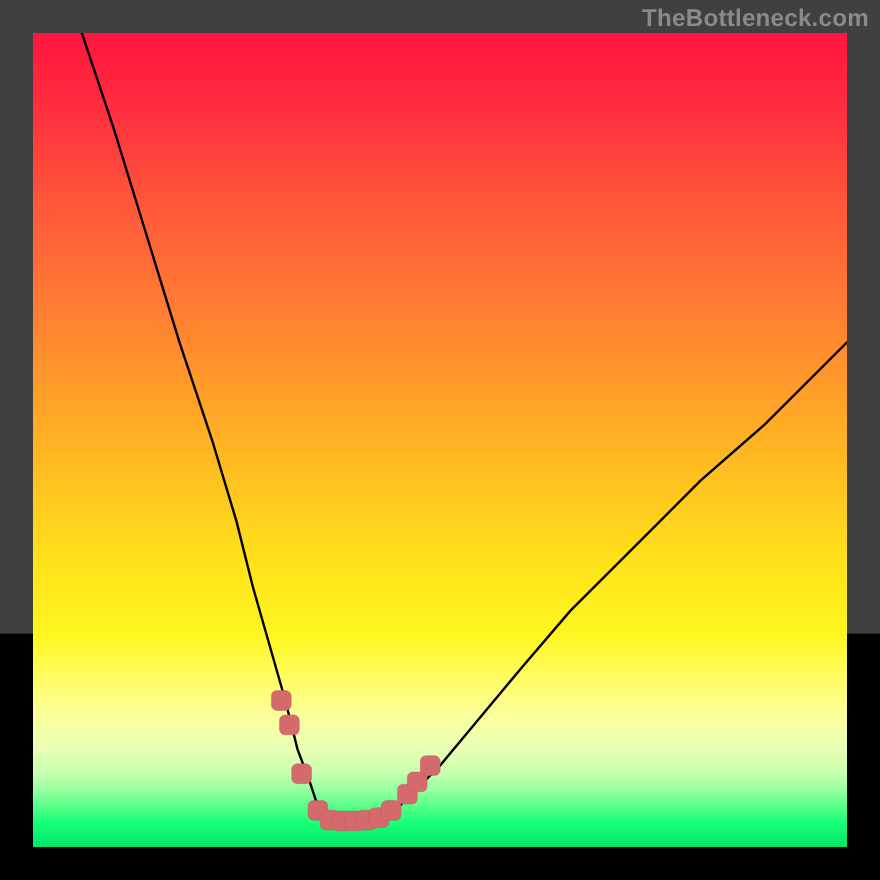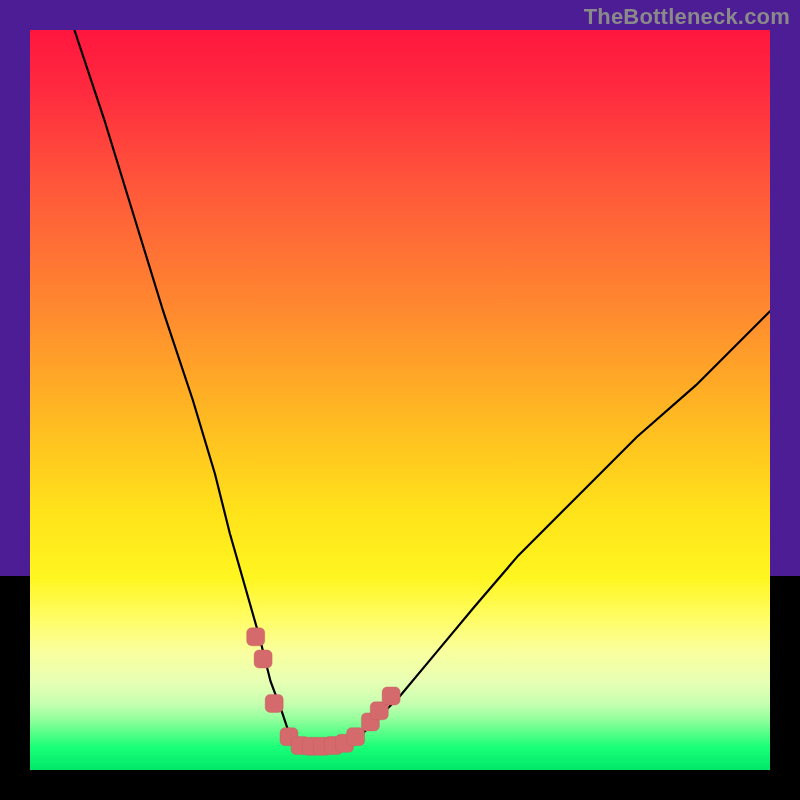--- a/index.html
+++ b/index.html
@@ -9,21 +9,21 @@
     height: 800px;
     background: #000;
     overflow: hidden;
   }
   .frame {
     position: absolute;
     left: 0;
     top: 0;
     width: 800px;
     height: 576px;
-    background: #4c1d95;
+    background: #404040;
   }
   .watermark {
     position: absolute;
     top: 4px;
     right: 10px;
     font-family: Arial, Helvetica, sans-serif;
     font-size: 22px;
     font-weight: 600;
     color: #8a8a8a;
     letter-spacing: 0.2px;

